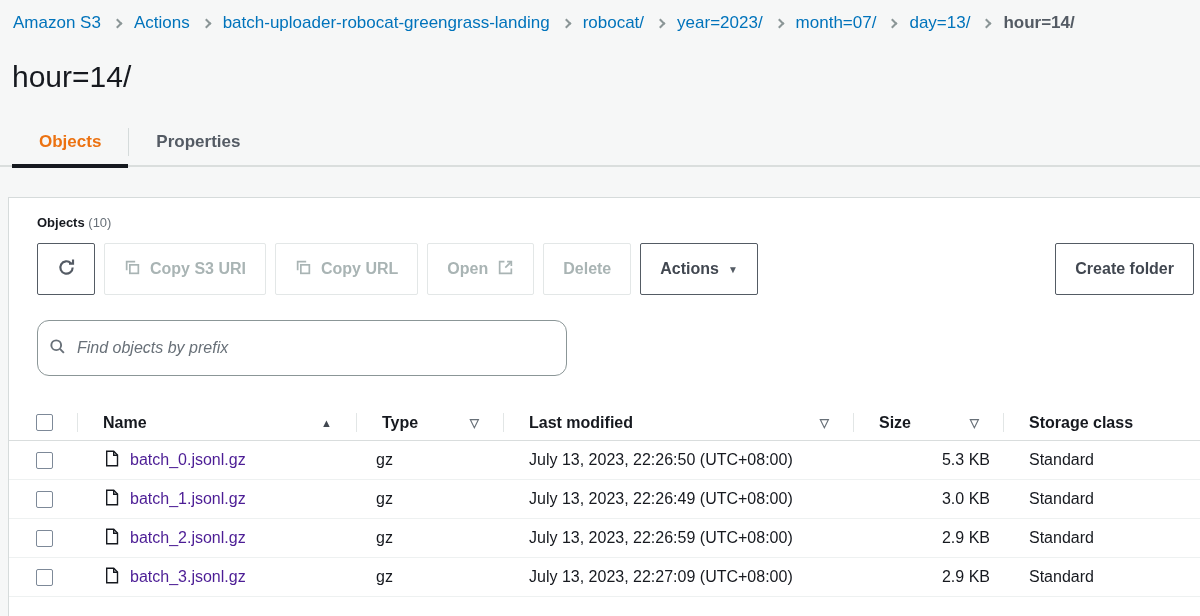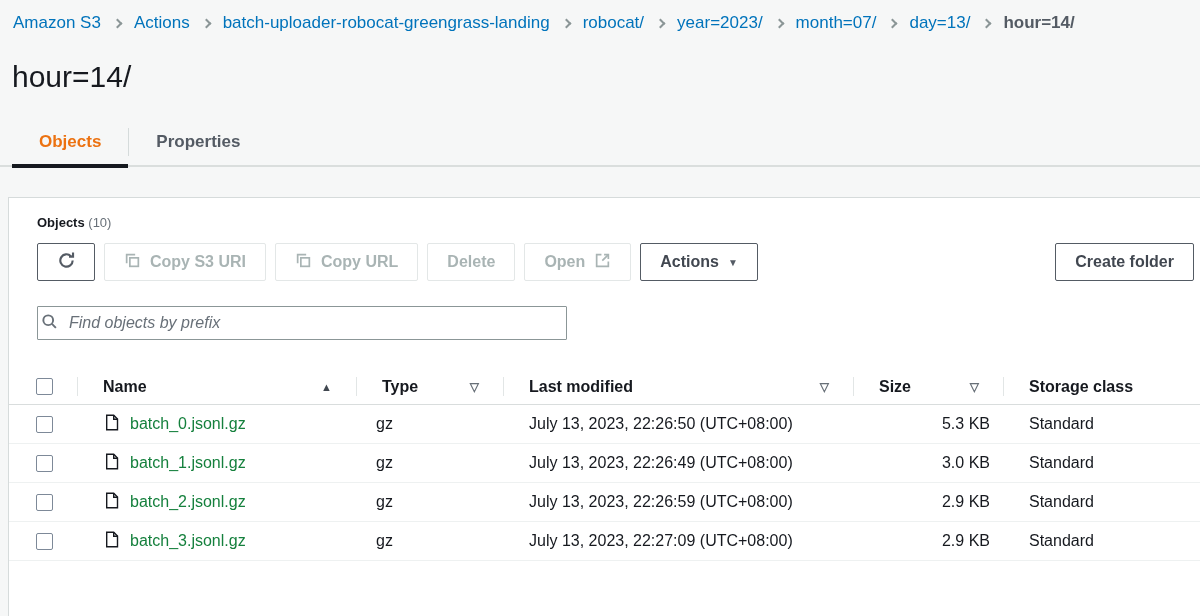--- a/index.html
+++ b/index.html
@@ -29,50 +29,50 @@
 
   
   .panel { margin:30px 0 0 8px; background:#fff; border:1px solid #d6dbdb; border-right:none; min-height:420px; }
   .panel-heading { padding:17px 28px 0; font-size:13px; }
   .panel-heading .h { font-weight:bold; }
   .panel-heading .count { color:#687078; }
 
   
   .toolbar { display:flex; align-items:center; gap:9px; padding:13px 6px 0 28px; }
   .btn {
-    height:38px; background:#fff; border:1px solid #545b64; border-radius:2px;
+    height:52px; background:#fff; border:1px solid #545b64; border-radius:2px;
     font-family:"Liberation Sans", sans-serif; font-size:16px; font-weight:bold; color:#414750;
     display:flex; align-items:center; gap:9px; padding:0 19px; cursor:pointer;
   }
   .btn.disabled { border-color:#e3e7e7; color:#a9b4b4; cursor:default; }
   .btn.icon-only { width:58px; justify-content:center; padding:0; }
   .btn.create { margin-left:auto; }
   .caret { font-size:10px; color:#545b64; }
 
   
   .searchrow { padding:25px 28px 0; }
-  .search { width:530px; height:34px; border:1px solid #8b9697; border-radius:1px; background:#fff; display:flex; align-items:center; gap:9px; padding:0 3px; }
+  .search { width:530px; height:56px; border:1px solid #8b9697; border-radius:12px; background:#fff; display:flex; align-items:center; gap:9px; padding:0 11px; }
   .search input { border:none; outline:none; flex:1; background:transparent; font-family:"Liberation Sans", sans-serif; font-style:italic; font-size:16px; color:#16191f; }
   .search input::placeholder { color:#687078; opacity:1; }
 
   
   .table { margin-top:29px; }
   .thead, .trow { display:grid; grid-template-columns:68px 279px 147px 350px 150px 1fr; align-items:center; }
   .thead { height:36px; border-bottom:1px solid #d9dddd; }
   .th { position:relative; height:100%; display:flex; align-items:center; justify-content:space-between; font-size:16px; font-weight:bold; padding:0 24px 0 26px; cursor:pointer; }
   .th::before { content:""; position:absolute; left:0; top:8px; bottom:8px; width:1px; background:#e2e6e6; }
   .th.t-type { }
   .sort-asc { font-size:11px; color:#414750; }
   .sort-down { font-size:12px; color:#687078; }
   .tcheck { padding-left:27px; height:100%; display:flex; align-items:center; }
   .checkbox { width:17px; height:17px; border:1.5px solid #7d8998; border-radius:2px; background:#fff; cursor:pointer; }
 
   .trow { height:39px; border-bottom:1px solid #eef1f1; font-size:16px; }
   .name-cell { display:flex; align-items:center; gap:11px; padding-left:28px; }
-  .link { color:#15803d; cursor:pointer; text-decoration:none; }
+  .link { color:#4c1d95; cursor:pointer; text-decoration:none; }
   .type-cell { padding-left:20px; }
   .date-cell { padding-left:26px; }
   .size-cell { text-align:right; padding-right:13px; }
   .class-cell { padding-left:26px; }
 
   .icn { display:block; }
 </style>
 </head>
 <body>
 
@@ -129,32 +129,32 @@
     <button class="btn disabled">
       <span class="icn">
         <svg width="17" height="17" viewBox="0 0 16 16" fill="none" stroke="#a9b4b4" stroke-width="1.6">
             <rect x="5.5" y="5.5" width="8" height="8"></rect>
             <path d="M10.5 2.5h-8v8"></path>
           </svg>
       </span>
       <span>Copy URL</span>
     </button>
     <button class="btn disabled">
-      <span>Delete</span>
-    </button>
-    <button class="btn disabled">
       <span>Open</span>
       <span class="icn">
         <svg width="17" height="17" viewBox="0 0 16 16" fill="none" stroke="#a9b4b4" stroke-width="1.6">
             <path d="M13.5 9v4.5h-11v-11H7"></path>
             <path d="M9.5 2.5h4v4"></path>
             <path d="M13.3 2.7L7.8 8.2"></path>
           </svg>
       </span>
     </button>
+    <button class="btn disabled">
+      <span>Delete</span>
+    </button>
     <button class="btn">
       <span>Actions</span>
       <span class="caret">▼</span>
     </button>
     <button class="btn create">
       <span>Create folder</span>
     </button>
   </div>
 
   <div class="searchrow">

